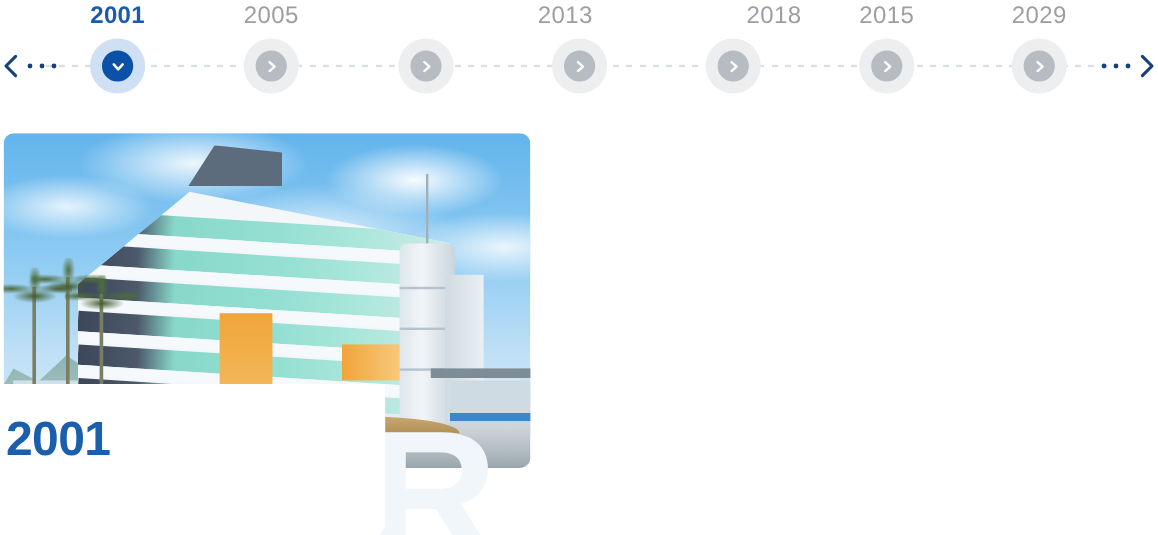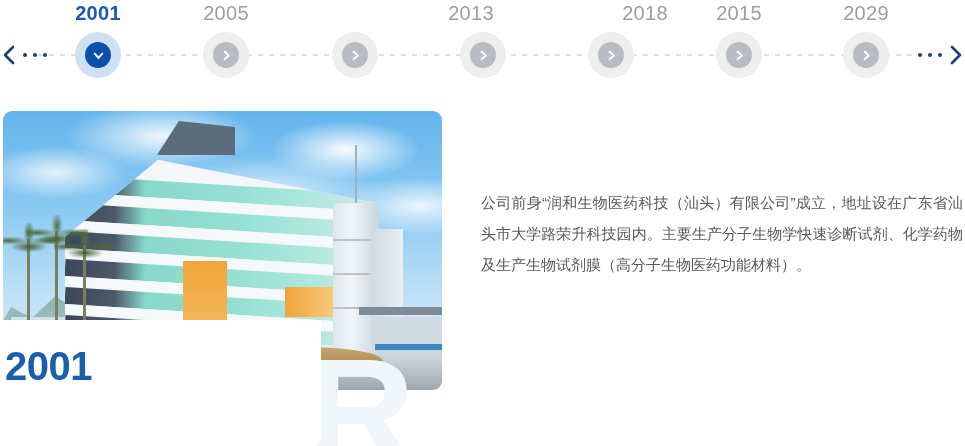--- a/index.html
+++ b/index.html
@@ -463,17 +463,16 @@
         <div class="fence"></div>
       </div>
     </div>
 
     <div class="watermark">YEAR</div>
 
     <div class="cutout"></div>
 
     <div class="year-big">2001</div>
 
-    <div class="desc">公司前身“润和生物医药科技（汕头）有限公司”成立，地址设在广东省汕头市大学路荣升科技园内。主要生产分子生物学快速诊断试剂、化学药物及生产生物试剂膜（高分子生物医药功能材料）。</div>
 
   </div>
 
 </div>
 
 </body></html>

